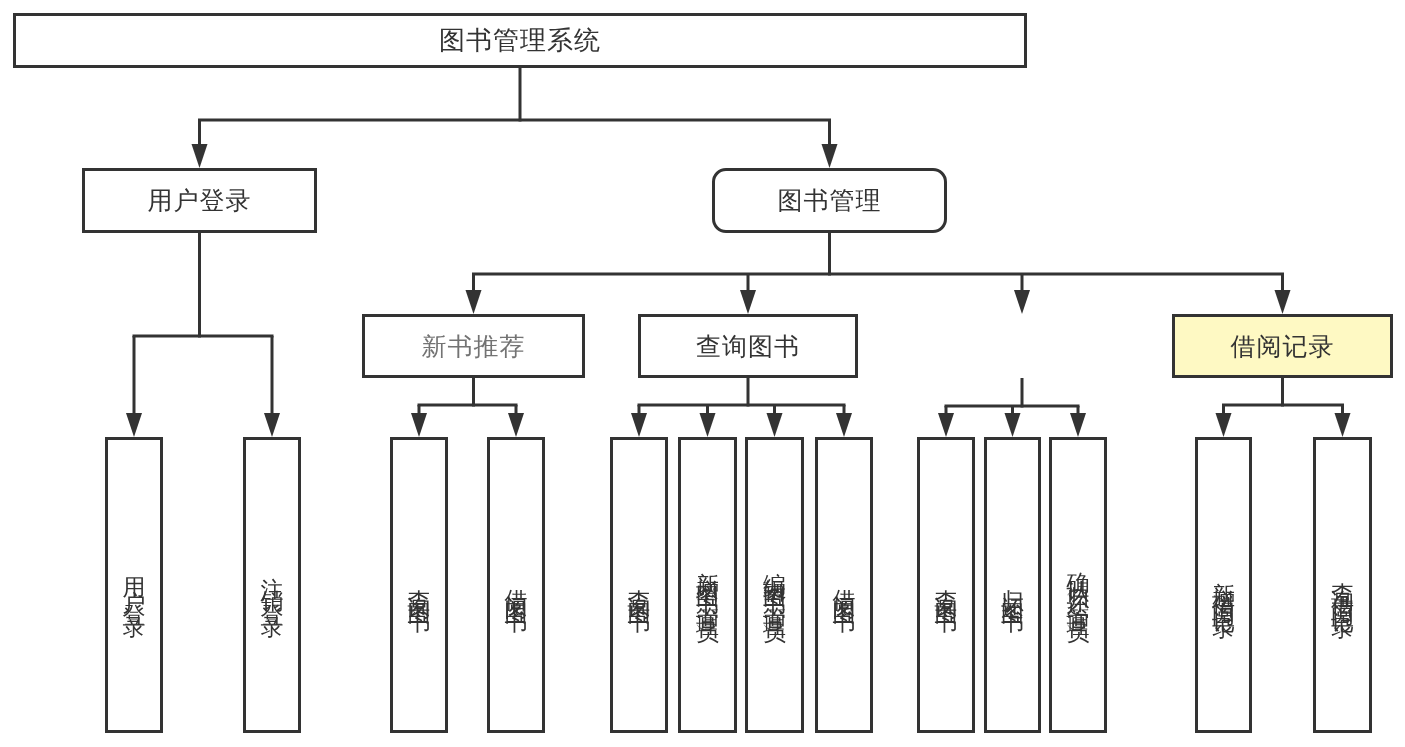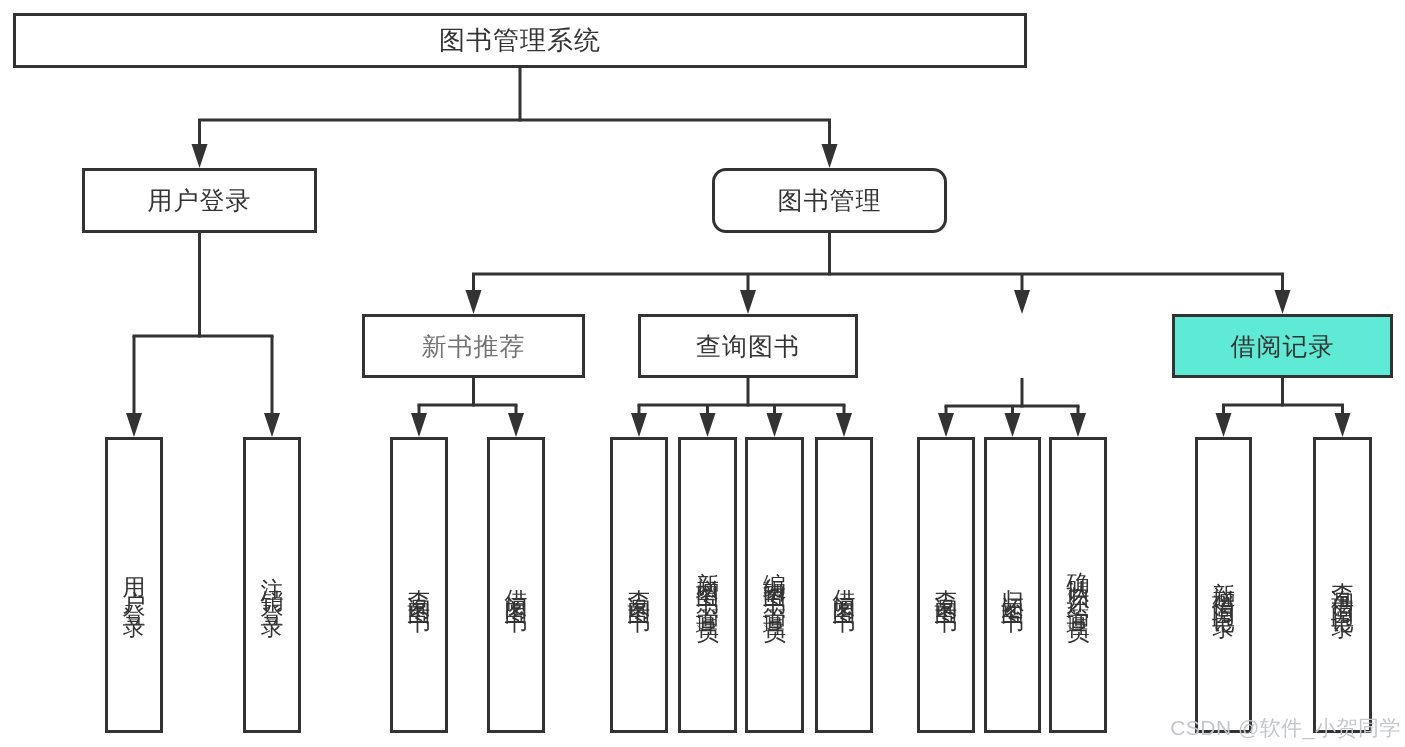--- a/index.html
+++ b/index.html
@@ -134,21 +134,21 @@
   <div class="node hnode" style="left: 712px; top: 168px; width: 235px; height: 65px; border-color: rgb(51, 51, 51); background: rgb(255, 255, 255); color: rgb(51, 51, 51); border-radius: 14px;">
     <span>图书管理</span>
   </div>
 
   <div class="node hnode" style="left: 362px; top: 314px; width: 223px; height: 64px; border-color: rgb(51, 51, 51); background: rgb(255, 255, 255); color: #737373;">
     <span>新书推荐</span>
   </div>
   <div class="node hnode" style="left: 638px; top: 314px; width: 220px; height: 64px; border-color: rgb(51, 51, 51); background: rgb(255, 255, 255); color: rgb(51, 51, 51);">
     <span>查询图书</span>
   </div>
-  <div class="node hnode" style="left: 1172px; top: 314px; width: 221px; height: 64px; border-color: rgb(51, 51, 51); background: #5eead4; color: rgb(51, 51, 51);">
+  <div class="node hnode" style="left: 1172px; top: 314px; width: 221px; height: 64px; border-color: rgb(51, 51, 51); background: #fef9c3; color: rgb(51, 51, 51);">
     <span>借阅记录</span>
   </div>
 
   <div class="node leaf" style="left: 105px; width: 58px; border-color: rgb(51, 51, 51); background: rgb(255, 255, 255); color: rgb(51, 51, 51);">
     <span class="vtext wide">用户登录</span>
   </div>
   <div class="node leaf" style="left: 243px; width: 58px; border-color: rgb(51, 51, 51); background: rgb(255, 255, 255); color: rgb(51, 51, 51);">
     <span class="vtext wide">注销登录</span>
   </div>
 
@@ -182,14 +182,13 @@
     <span class="vtext">确认归还（管理员）</span>
   </div>
 
   <div class="node leaf" style="left: 1195px; width: 57px; border-color: rgb(51, 51, 51); background: rgb(255, 255, 255); color: rgb(51, 51, 51);">
     <span class="vtext">新增借阅记录</span>
   </div>
   <div class="node leaf" style="left: 1313px; width: 59px; border-color: rgb(51, 51, 51); background: rgb(255, 255, 255); color: rgb(51, 51, 51);">
     <span class="vtext">查询借阅记录</span>
   </div>
 
-  <div class="watermark" style="color: rgb(197, 198, 201);">CSDN @软件_小贺同学</div>
 </div>
 
 </body></html>

